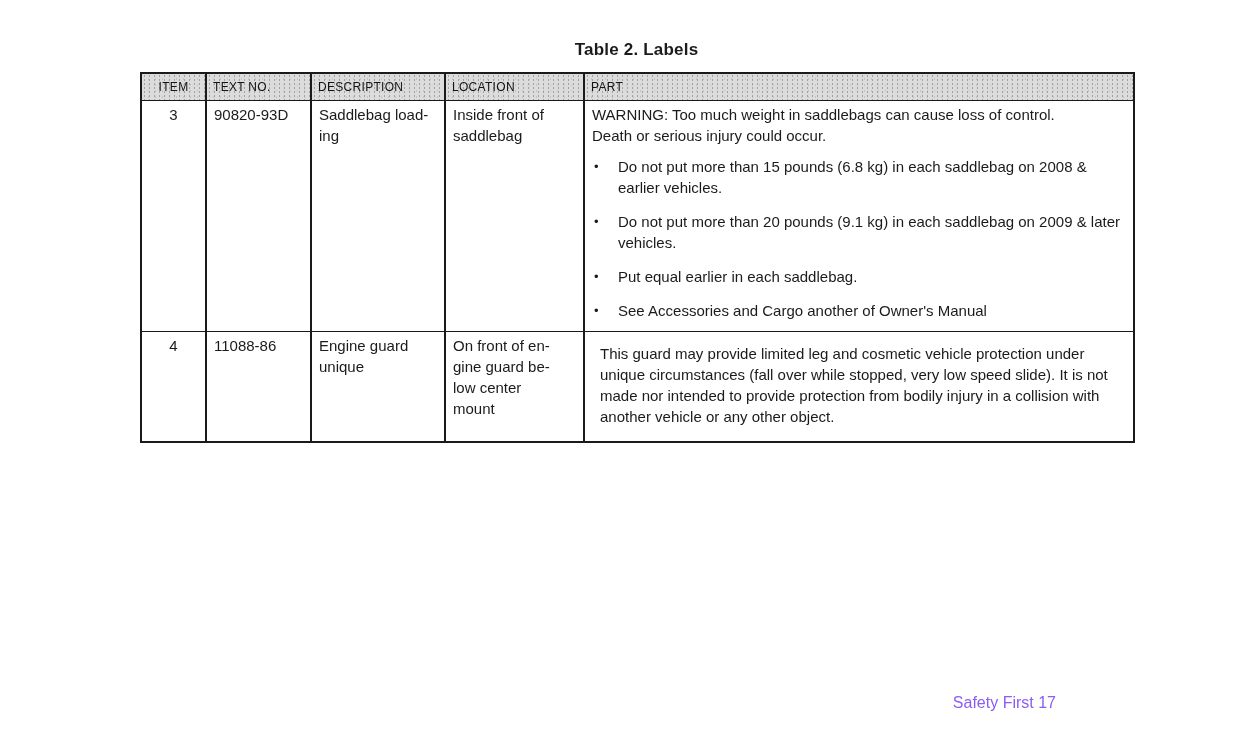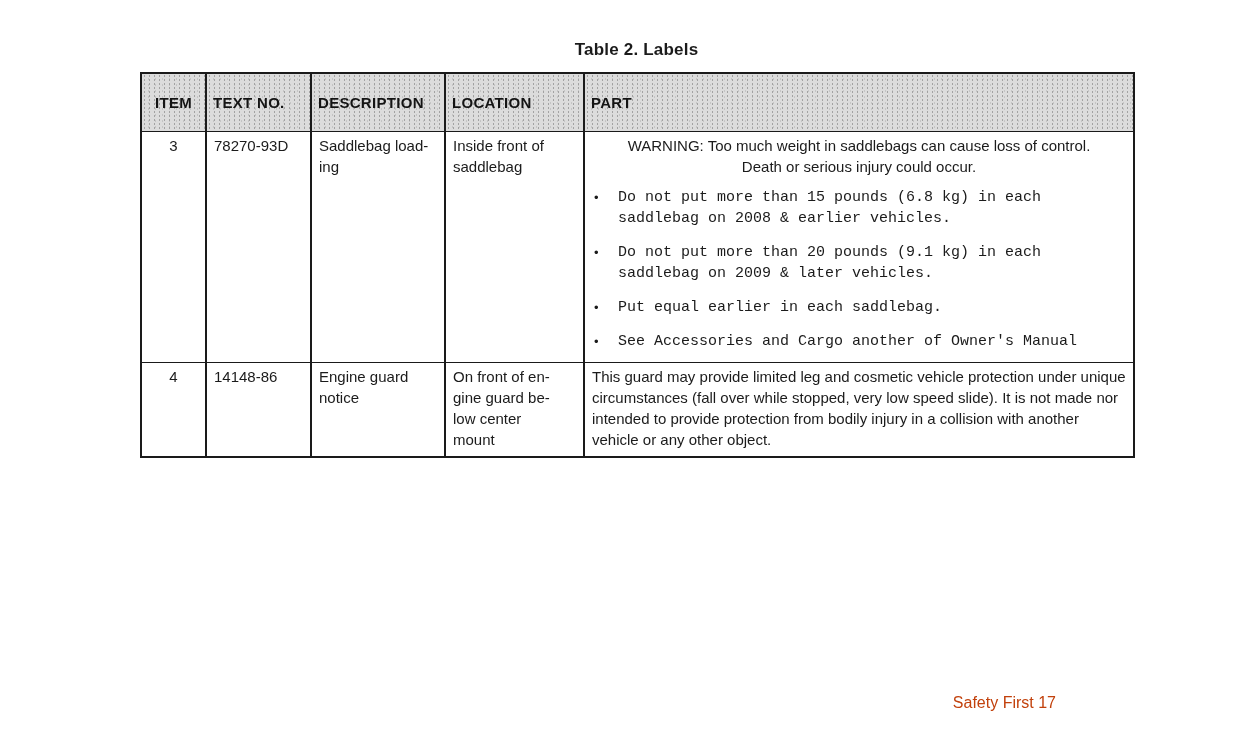--- a/index.html
+++ b/index.html
@@ -51,60 +51,59 @@
   table.labels-table {
     border-width: 2px;
   }
   th {
     background-color: #dcdcdc;
     background-image:
       radial-gradient(#9a9a9a 0.6px, transparent 0.8px),
       radial-gradient(#b5b5b5 0.5px, transparent 0.7px);
     background-size: 5px 4px, 7px 6px;
     background-position: 0 0, 3px 2px;
-    font-size: 15px;
-    font-weight: bold;
+    font-size: 12px;
+    font-weight: normal;
     text-align: left;
-    padding: 18px 6px;
+    padding: 4px 6px;
     height: 18px;
     letter-spacing: 0.3px;
     color: #141414;
   }
   th.center { text-align: center; }
   td {
     vertical-align: top;
     padding: 3px 7px 6px 7px;
     background: #ffffff;
   }
   td.center { text-align: center; }
   .pre { white-space: pre-line; }
   .text-intro {
     white-space: pre-line;
     margin: 0 0 10px 0;
-    text-align: center;
   }
   .bullet {
     display: flex;
     margin: 0 0 13px 2px;
   }
   .bullet:last-child { margin-bottom: 4px; }
   .bdot {
     width: 24px;
     flex: 0 0 24px;
     font-size: 13px;
     line-height: 21px;
   }
-  .btext { flex: 1; font-family: Liberation Mono, monospace; }
-  .row2-text { margin: 0; }
+  .btext { flex: 1; }
+  .row2-text { margin: 8px; }
   .footer-text {
     position: absolute;
     top: 694px;
     right: 108px;
     font-size: 16px;
-    color: #c2410c;
+    color: #8b5cf6;
   }
 </style>
 </head>
 <body>
 
 <div class="page">
 
   <div class="doc-title">Table 2. Labels</div>
 
   <table class="labels-table">
@@ -120,21 +119,21 @@
         <th class="center">ITEM</th>
         <th>TEXT NO.</th>
         <th>DESCRIPTION</th>
         <th>LOCATION</th>
         <th>PART</th>
       </tr>
     </thead>
     <tbody>
       <tr>
         <td class="center">3</td>
-        <td>78270-93D</td>
+        <td>90820-93D</td>
         <td class="pre">Saddlebag load-
 ing</td>
         <td class="pre">Inside front of
 saddlebag</td>
         <td>
           <p class="text-intro">WARNING: Too much weight in saddlebags can cause loss of control.
 Death or serious injury could occur.</p>
           <div class="bullet">
             <span class="bdot">•</span>
             <span class="btext">Do not put more than 15 pounds (6.8 kg) in each saddlebag on 2008 &amp; earlier vehicles.</span>
@@ -148,23 +147,23 @@
             <span class="btext">Put equal earlier in each saddlebag.</span>
           </div>
           <div class="bullet">
             <span class="bdot">•</span>
             <span class="btext">See Accessories and Cargo another of Owner's Manual</span>
           </div>
         </td>
       </tr>
       <tr>
         <td class="center">4</td>
-        <td>14148-86</td>
+        <td>11088-86</td>
         <td class="pre">Engine guard
-notice</td>
+unique</td>
         <td class="pre">On front of en-
 gine guard be-
 low center
 mount</td>
         <td>
           <p class="row2-text">This guard may provide limited leg and cosmetic vehicle protection under unique circumstances (fall over while stopped, very low speed slide). It is not made nor intended to provide protection from bodily injury in a collision with another vehicle or any other object.</p>
         </td>
       </tr>
     </tbody>
   </table>

